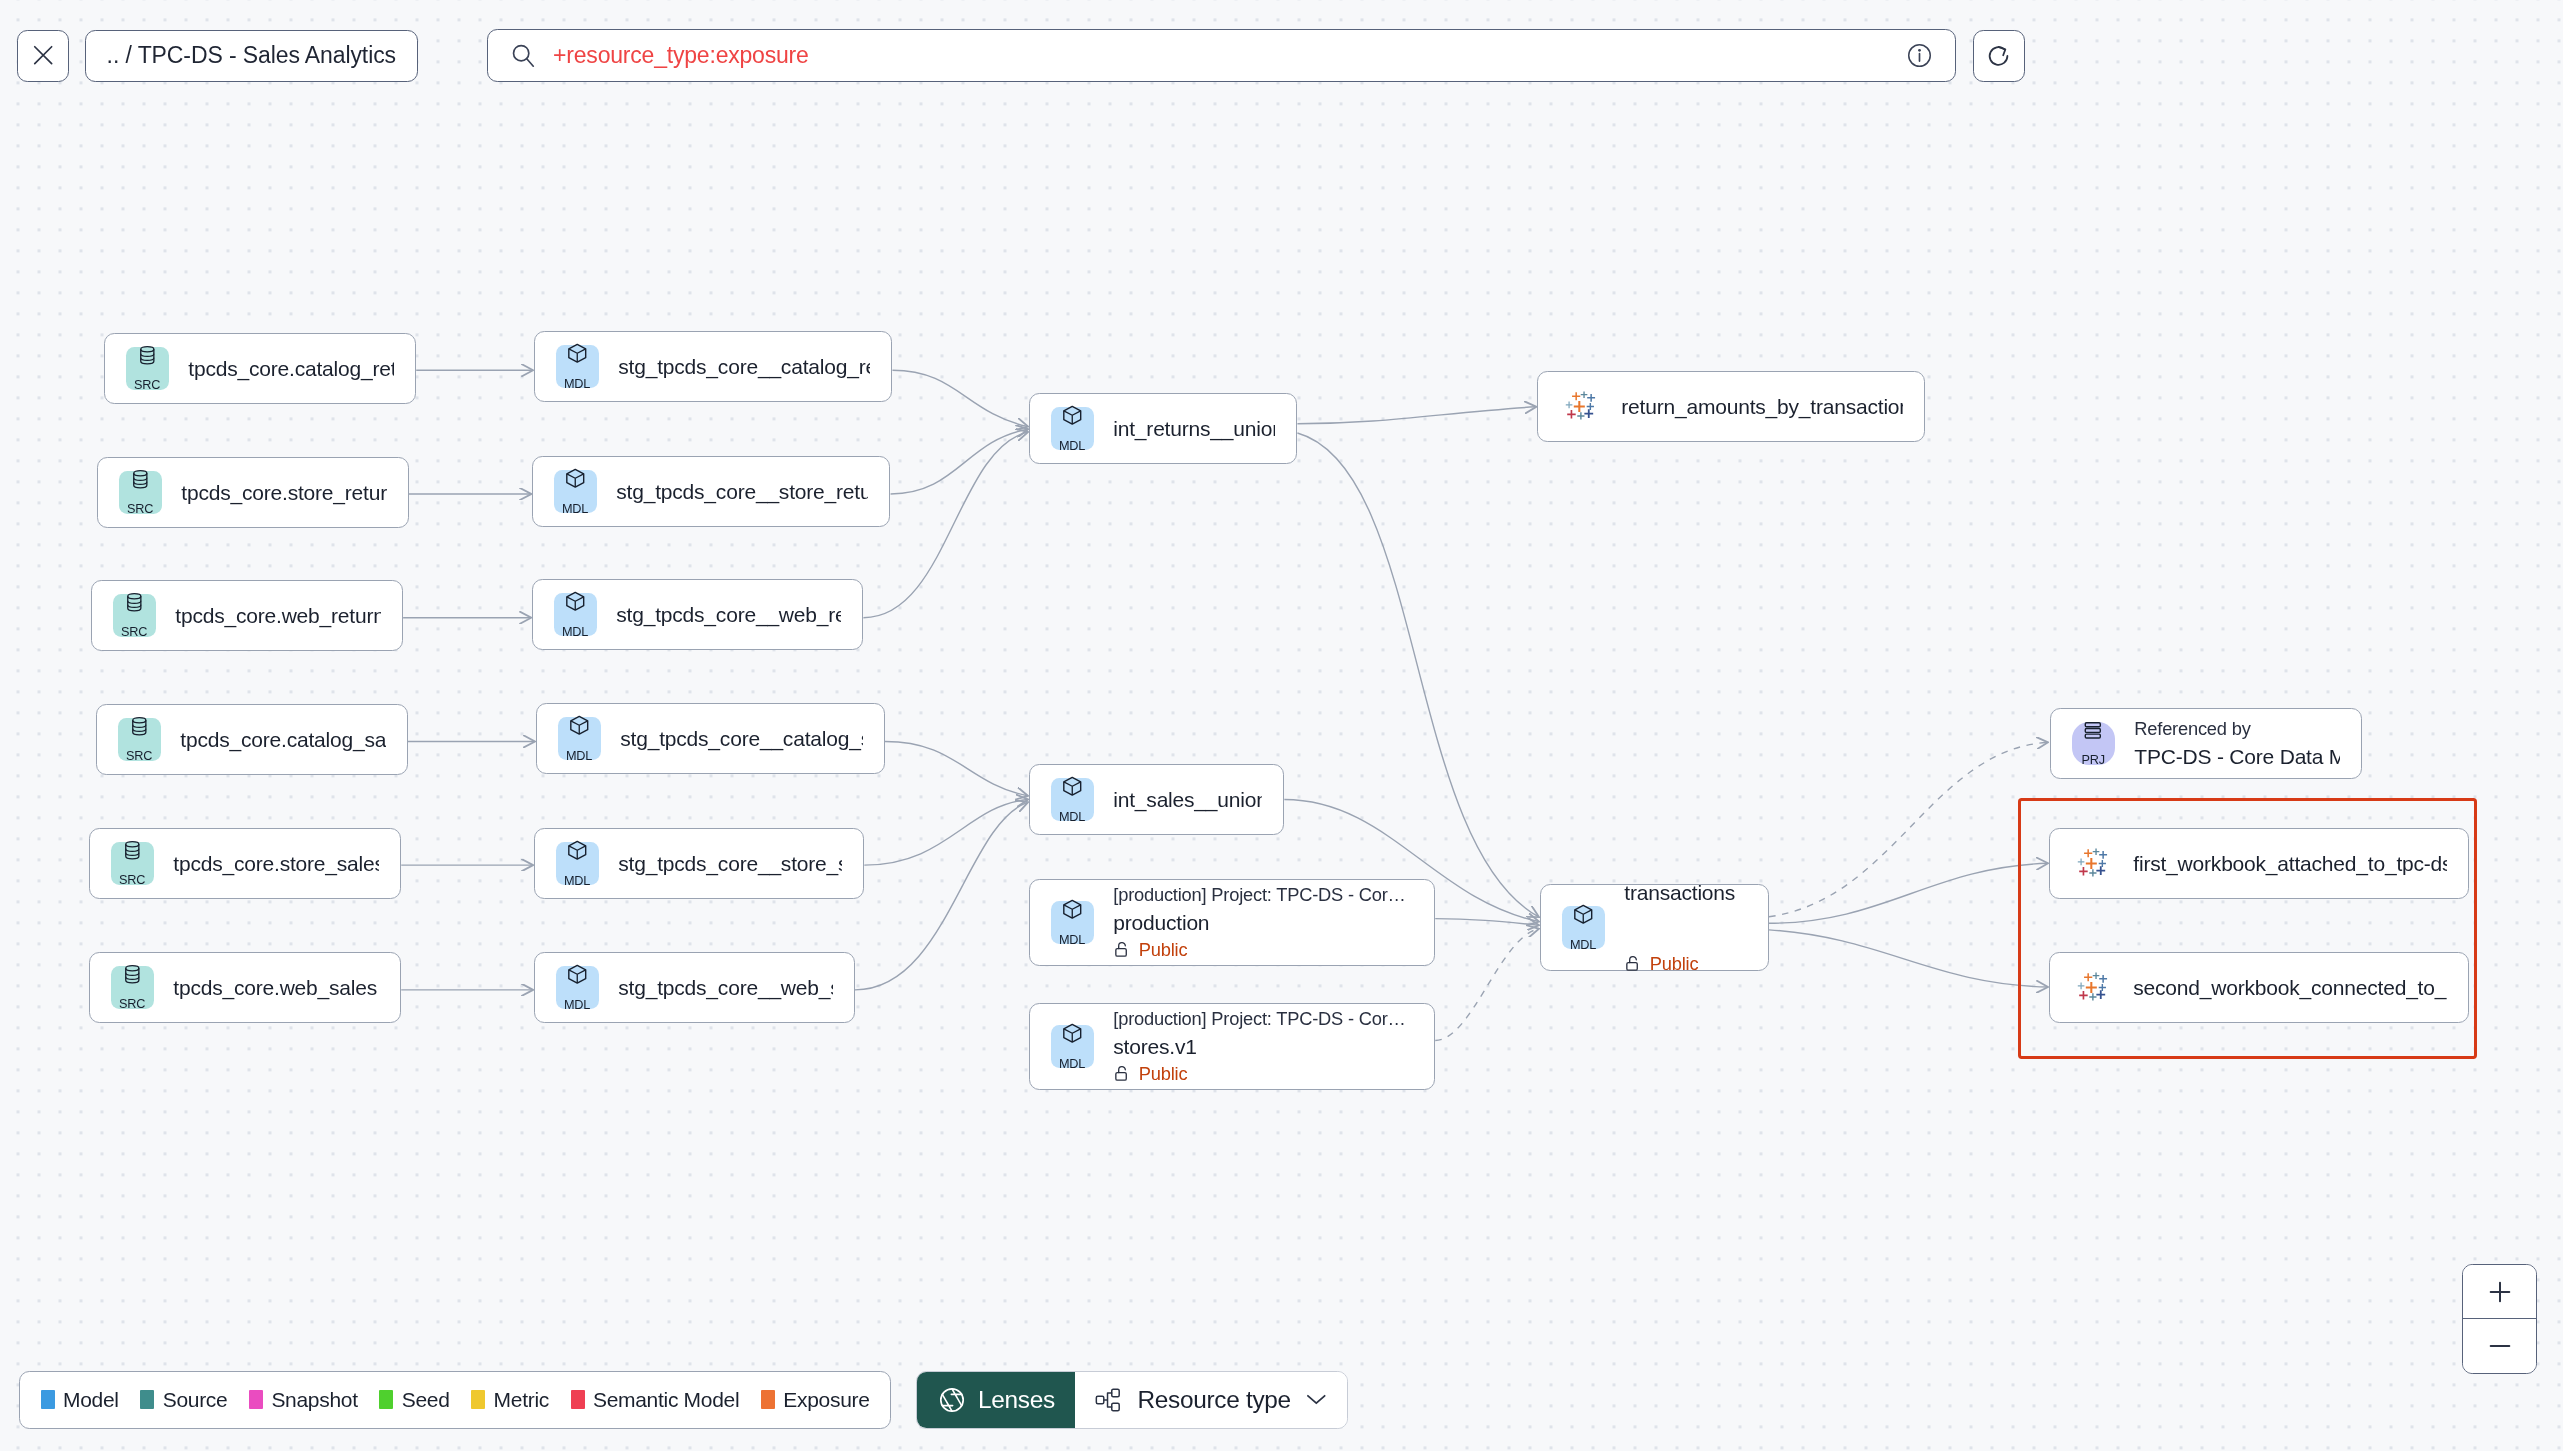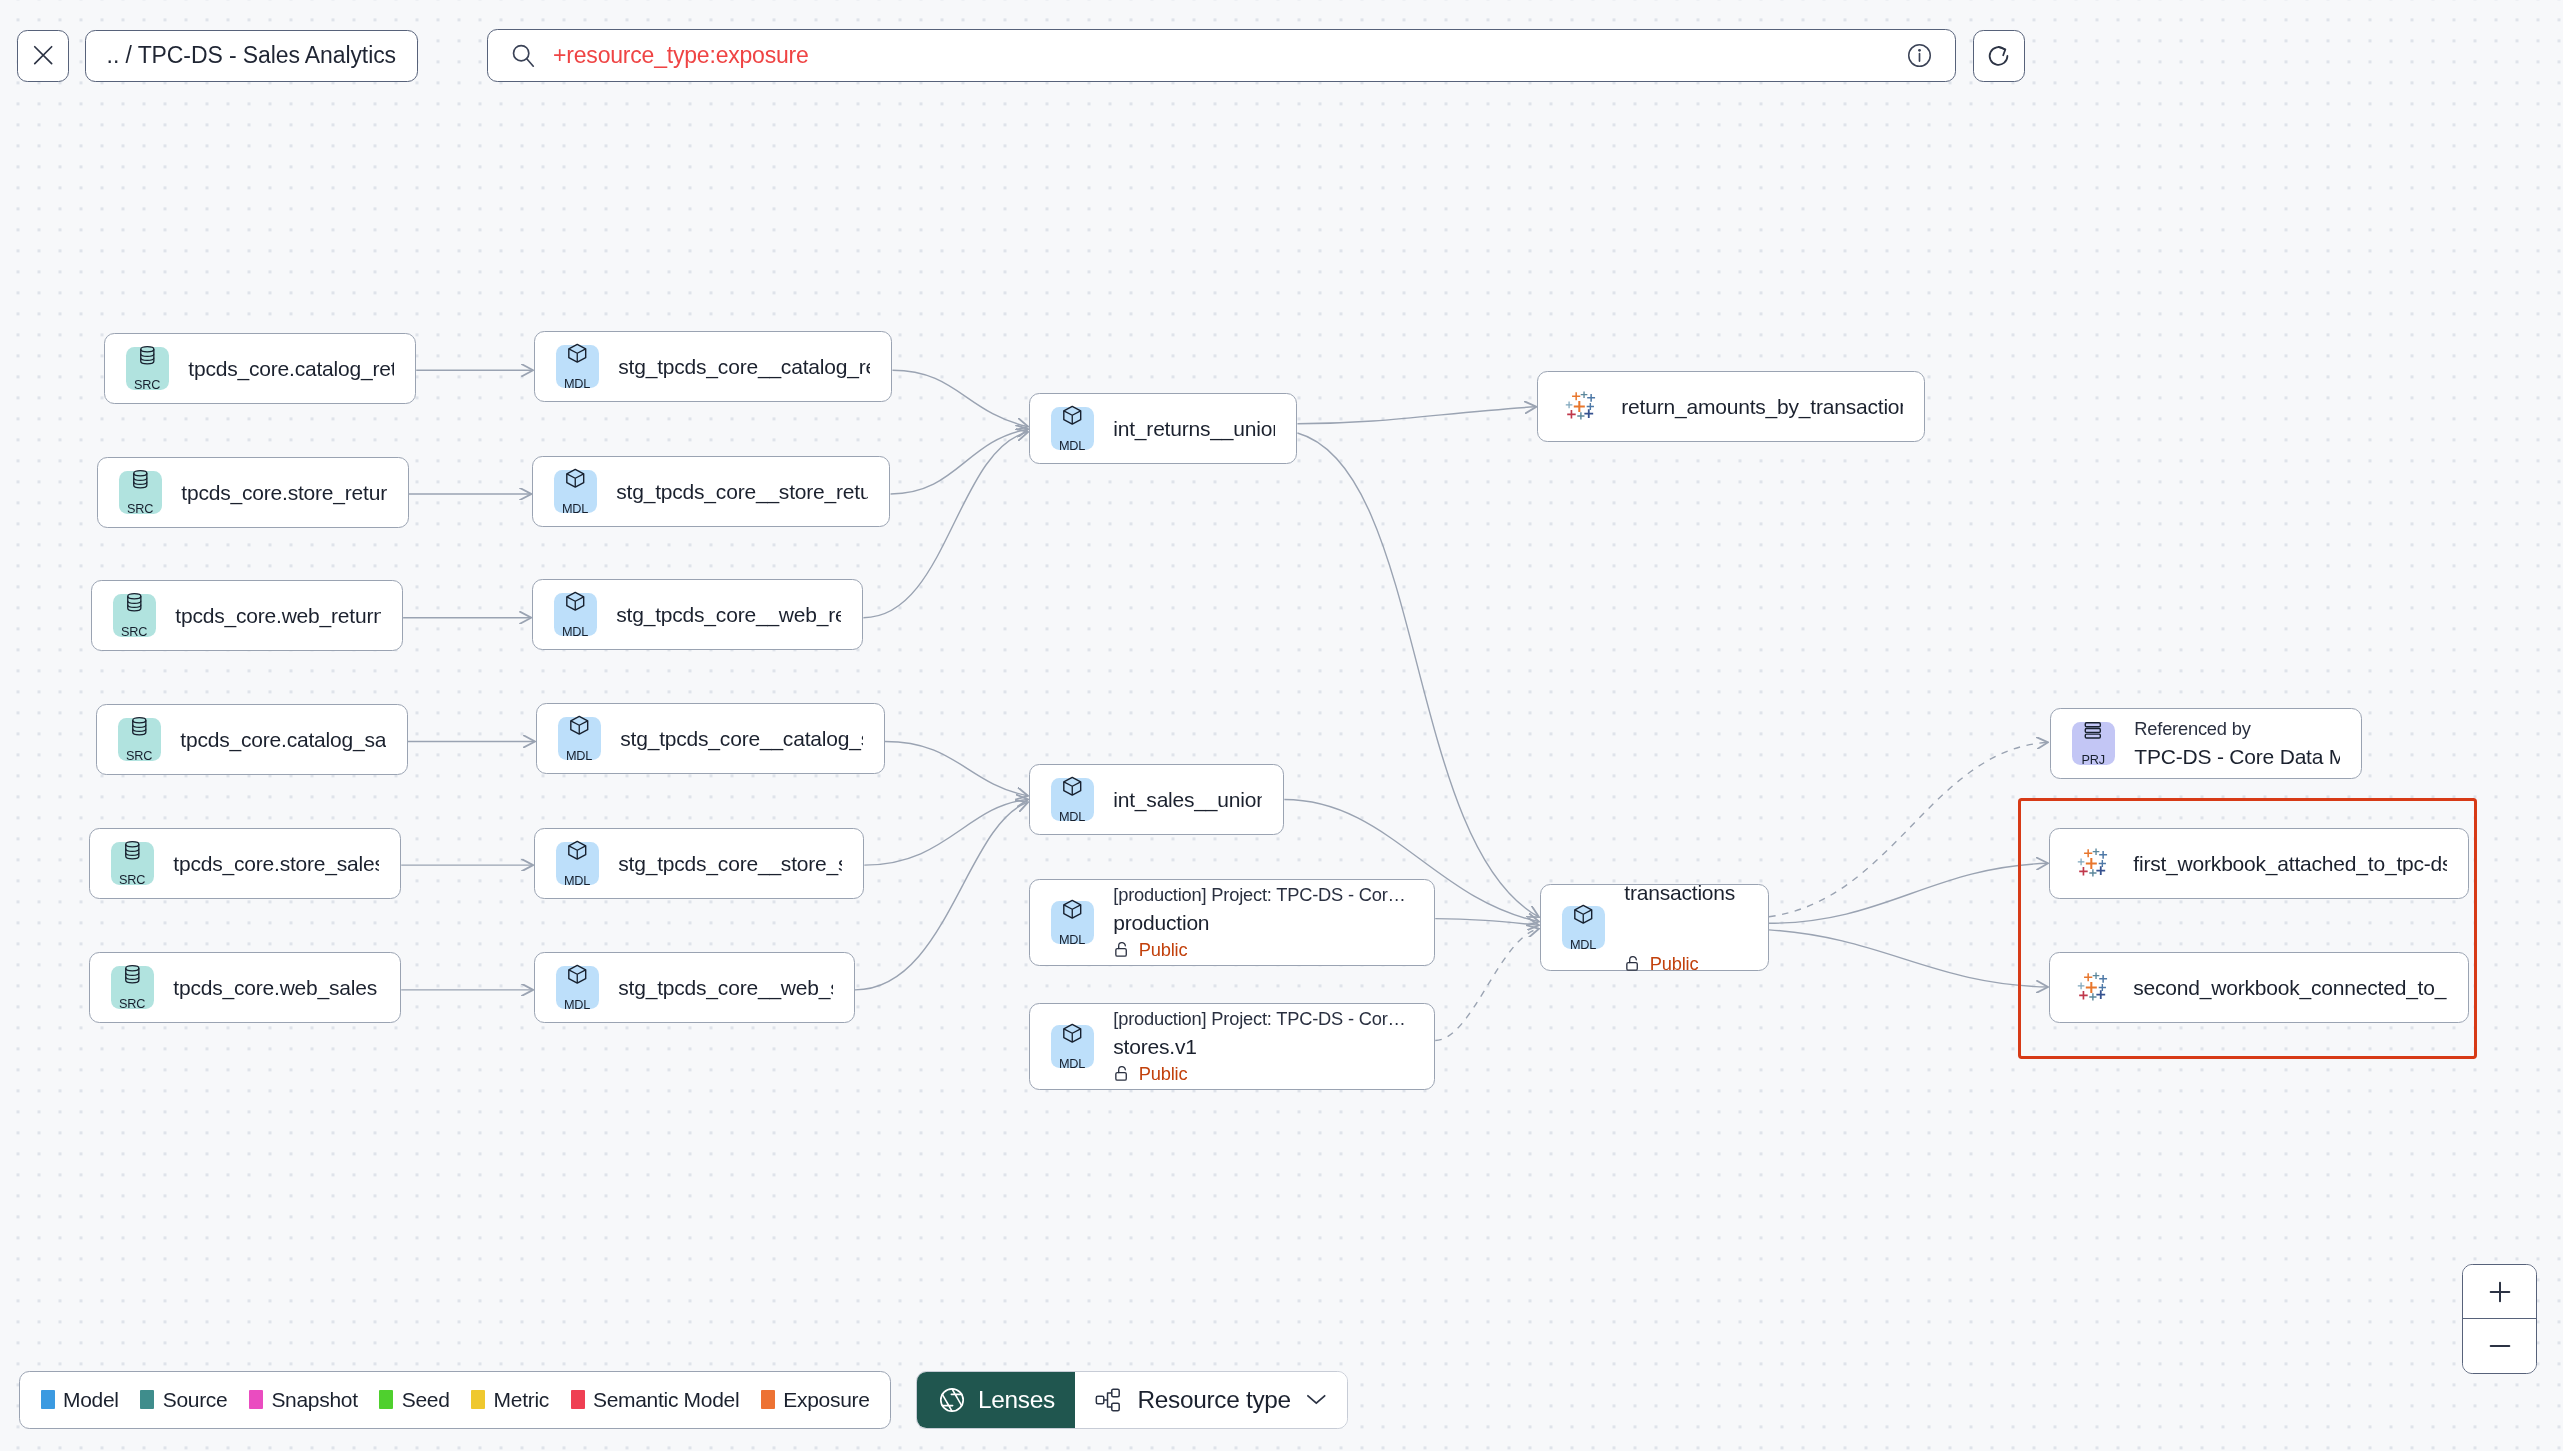--- a/index.html
+++ b/index.html
@@ -101,21 +101,21 @@
     border-radius: 8.4px;
     display: flex;
     flex-direction: column;
     align-items: center;
     justify-content: center;
     gap: 0px;
     margin-right: 19.7px;
   }
   .badge-src { background: #b1e3df; }
   .badge-mdl { background: #bddffa; }
-  .badge-prj { background: #c3c6f5; }
+  .badge-prj { background: #c3c6f5; border-radius: 17px; }
   .badge-plain { background: transparent; }
   .badge-glyph { display:block; line-height: 0; }
   .badge-text {
     font-size: 12.7px;
     font-weight: 500;
     color: #17202e;
     letter-spacing: -0.2px;
     line-height: 1;
     margin-top: 13px;
   }

